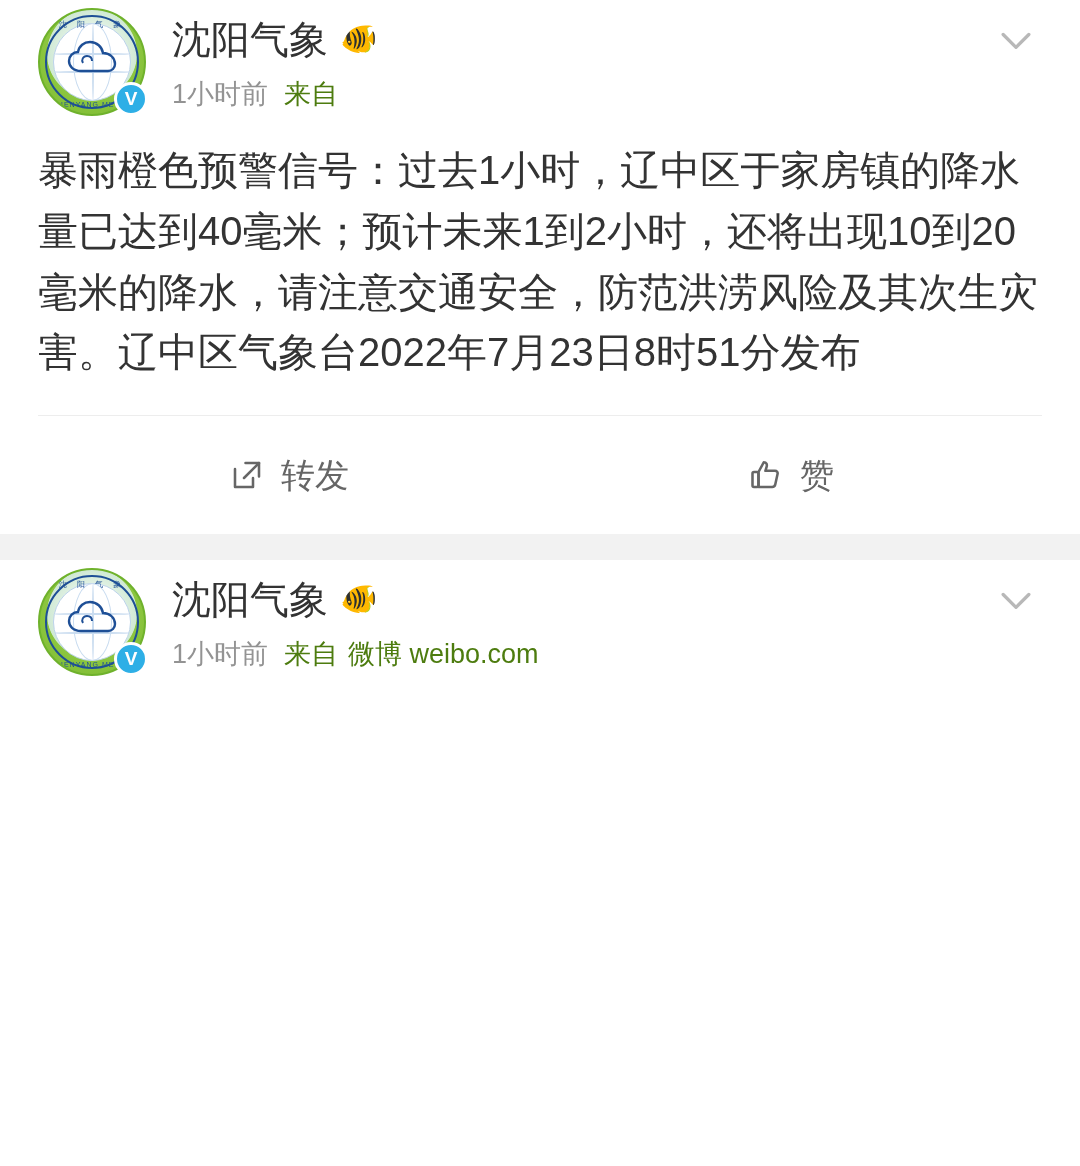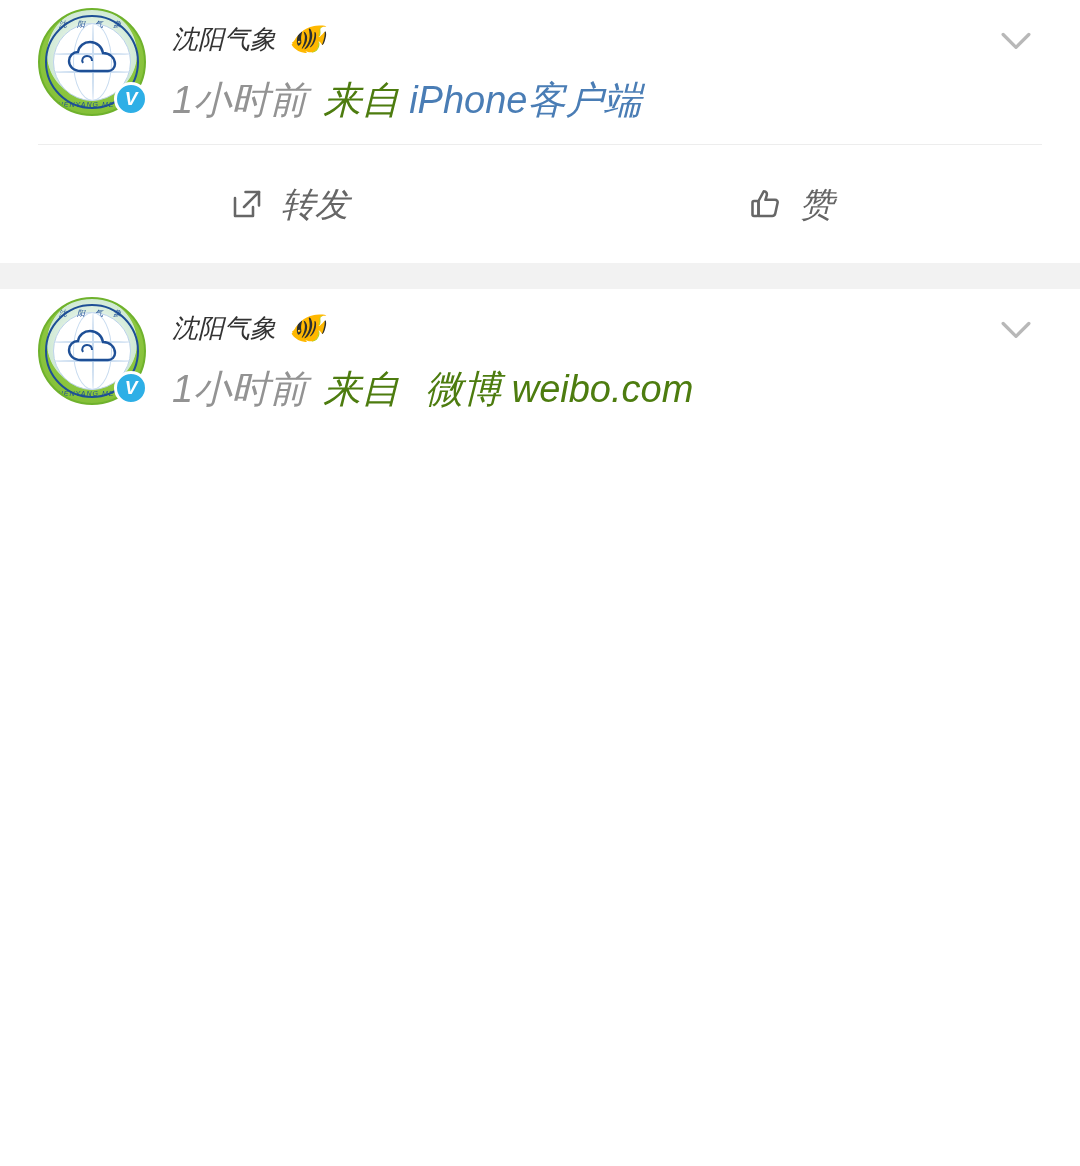--- a/index.html
+++ b/index.html
@@ -9,21 +9,20 @@
   }
   body {
     width: 1080px;
     min-height: 1166px;
     font-family: "Liberation Sans", sans-serif;
     color: #333333;
     -webkit-font-smoothing: antialiased;
   }
   .feed {
     width: 1080px;
-    font-style: italic;
   }
   .post {
     background: #ffffff;
     padding: 0 38px 0 38px;
     position: relative;
   }
   .post-gap {
     height: 26px;
     background: #f2f2f2;
     width: 100%;
@@ -134,34 +133,34 @@
     padding-top: 4px;
     flex: 1 1 auto;
     min-width: 0;
   }
   .nickname-row {
     display: flex;
     align-items: center;
     height: 54px;
   }
   .nickname {
-    font-size: 26px;
+    font-size: 39px;
     color: #333333;
     line-height: 1;
   }
   .nick-emoji {
     margin-left: 12px;
     font-size: 30px;
     line-height: 1;
   }
   .meta-row {
     display: flex;
     align-items: center;
     margin-top: 14px;
-    font-size: 38px;
+    font-size: 27px;
     color: #939393;
     line-height: 1.1;
     white-space: nowrap;
   }
   .meta-source {
     color: #4d7c0f;
     margin-left: 16px;
   }
   .meta-link {
     color: #4a7db5;
@@ -236,29 +235,29 @@
       </div>
 
       <div class="header-text">
         <div class="nickname-row">
           <span class="nickname">沈阳气象</span>
           <span class="nick-emoji">🐠</span>
         </div>
         <div class="meta-row">
           <span>1小时前</span>
           <span class="meta-source">来自</span>
-          <span class="meta-link" style="margin-left:10px;">iPhone客户端</span>
         </div>
       </div>
 
       <svg class="chevron" viewBox="0 0 24 24">
         <path d="M5 9 L12 16 L19 9" fill="none" stroke="#b8b8b8" stroke-width="1.8" stroke-linecap="round" stroke-linejoin="round"></path>
       </svg>
     </div>
 
+    <div class="post-body">暴雨橙色预警信号：过去1小时，辽中区于家房镇的降水量已达到40毫米；预计未来1到2小时，还将出现10到20毫米的降水，请注意交通安全，防范洪涝风险及其次生灾害。辽中区气象台2022年7月23日8时51分发布</div>
 
     <div class="divider"></div>
 
     <div class="actions">
       <div class="action">
         <svg width="36" height="36" viewBox="0 0 24 24">
           <path d="M4 8 L4 20 L16 20 L16 14" fill="none" stroke="#666" stroke-width="1.7" stroke-linecap="round" stroke-linejoin="round"></path>
           <path d="M11 4 L20 4 L20 13" fill="none" stroke="#666" stroke-width="1.7" stroke-linecap="round" stroke-linejoin="round"></path>
           <path d="M20 4 L10 14" fill="none" stroke="#666" stroke-width="1.7" stroke-linecap="round"></path>
         </svg>
@@ -300,21 +299,21 @@
       </div>
 
       <div class="header-text">
         <div class="nickname-row">
           <span class="nickname">沈阳气象</span>
           <span class="nick-emoji">🐠</span>
         </div>
         <div class="meta-row">
           <span>1小时前</span>
           <span class="meta-source">来自</span>
-          <span class="meta-source" style="margin-left:26px;text-align:right;">微博 weibo.com</span>
+          <span class="meta-source" style="margin-left:10px;text-align:right;">微博 weibo.com</span>
         </div>
       </div>
 
       <svg class="chevron" viewBox="0 0 24 24">
         <path d="M5 9 L12 16 L19 9" fill="none" stroke="#b8b8b8" stroke-width="1.8" stroke-linecap="round" stroke-linejoin="round"></path>
       </svg>
     </div>
 
   </div>
 

